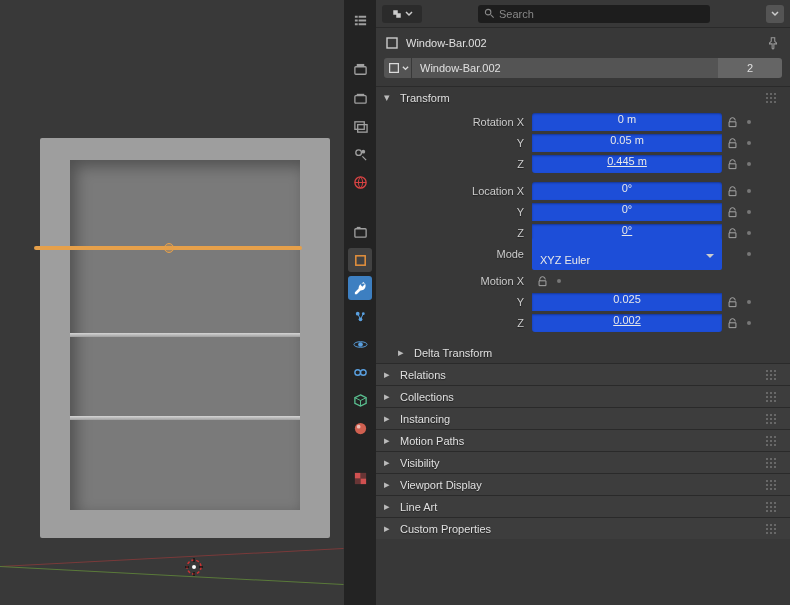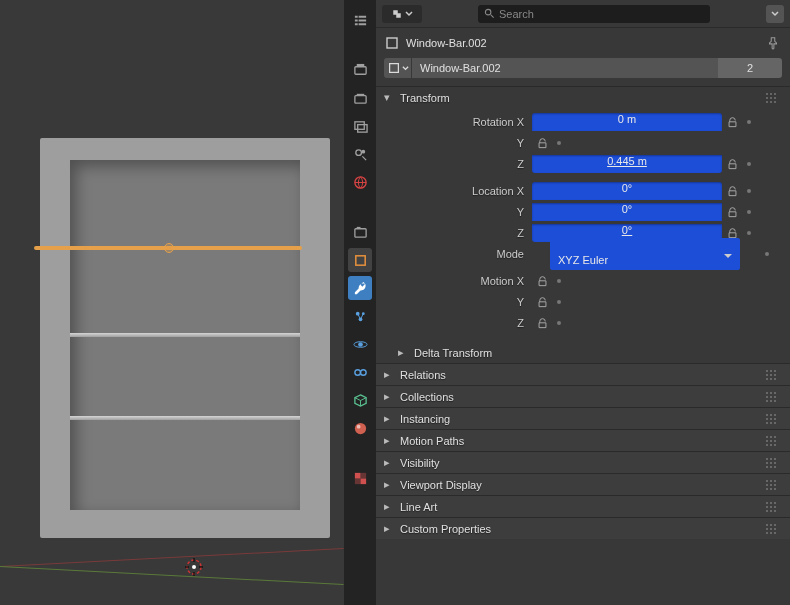--- a/index.html
+++ b/index.html
@@ -262,21 +262,21 @@
       background: #1d4ed8;
       border-radius: 3px;
       display: flex;
       justify-content: center;
       color: #e8e8e8;
       box-shadow: inset 0 1px 2px rgba(0,0,0,0.3);
     }
     .form-input.top { border-radius: 3px 3px 0 0; }
     .form-input.mid { border-radius: 0; }
     .form-input.bot { border-radius: 0 0 3px 3px; text-decoration: underline; }
-    .form-input.select { justify-content: flex-start; padding: 16px 8px; border-radius: 2px; box-shadow: none; margin-left: 18px; }
+    .form-input.select { justify-content: flex-start; padding: 16px 8px; border-radius: 2px; box-shadow: none; }
     .form-input.select::after {
       content: '';
       margin-left: auto;
       width: 0; height: 0;
       border-left: 4px solid transparent;
       border-right: 4px solid transparent;
       border-top: 4px solid #ccc;
     }
     .lock-btn {
       width: 18px;
@@ -502,20 +502,23 @@
         </div>
       <div class="lock-btn">
           <svg width="11" height="11" viewBox="0 0 16 16">
             <path d="M4 7V5a4 4 0 018 0M3 7h10v7H3z" fill="none" stroke="currentColor" stroke-width="1.4"></path>
           </svg>
         </div>
       <div class="anim-dot"></div>
     </div>
     <div class="form-row">
       <div class="form-label">Y</div>
+      <div class="form-input mid">
+          <span>0.05 m</span>
+        </div>
       <div class="lock-btn">
           <svg width="11" height="11" viewBox="0 0 16 16">
             <path d="M4 7V5a4 4 0 018 0M3 7h10v7H3z" fill="none" stroke="currentColor" stroke-width="1.4"></path>
           </svg>
         </div>
       <div class="anim-dot"></div>
     </div>
     <div class="form-row">
       <div class="form-label">Z</div>
       <div class="form-input bot">
@@ -578,29 +581,35 @@
       <div class="form-label">Motion X</div>
       <div class="lock-btn">
           <svg width="11" height="11" viewBox="0 0 16 16">
             <path d="M4 7V5a4 4 0 018 0M3 7h10v7H3z" fill="none" stroke="currentColor" stroke-width="1.4"></path>
           </svg>
         </div>
       <div class="anim-dot"></div>
     </div>
     <div class="form-row">
       <div class="form-label">Y</div>
+      <div class="form-input mid">
+          <span>0.025</span>
+        </div>
       <div class="lock-btn">
           <svg width="11" height="11" viewBox="0 0 16 16">
             <path d="M4 7V5a4 4 0 018 0M3 7h10v7H3z" fill="none" stroke="currentColor" stroke-width="1.4"></path>
           </svg>
         </div>
       <div class="anim-dot"></div>
     </div>
     <div class="form-row">
       <div class="form-label">Z</div>
+      <div class="form-input bot">
+          <span>0.002</span>
+        </div>
       <div class="lock-btn">
           <svg width="11" height="11" viewBox="0 0 16 16">
             <path d="M4 7V5a4 4 0 018 0M3 7h10v7H3z" fill="none" stroke="currentColor" stroke-width="1.4"></path>
           </svg>
         </div>
       <div class="anim-dot"></div>
     </div>
   </div>
 
   <div class="sub-section">

